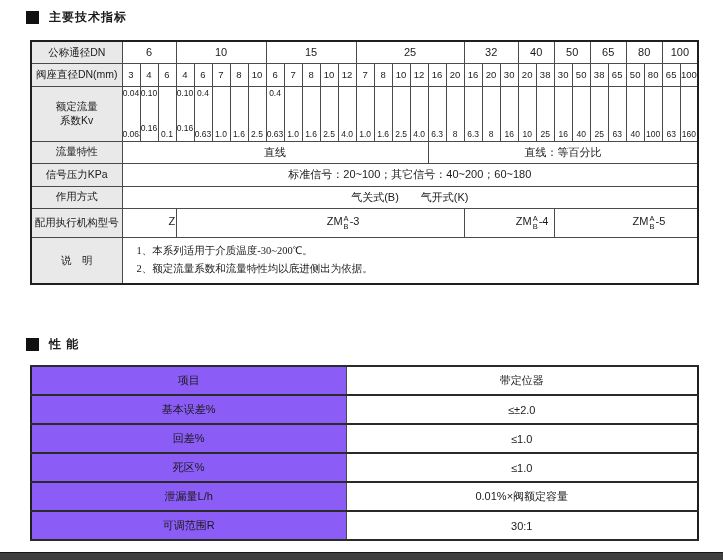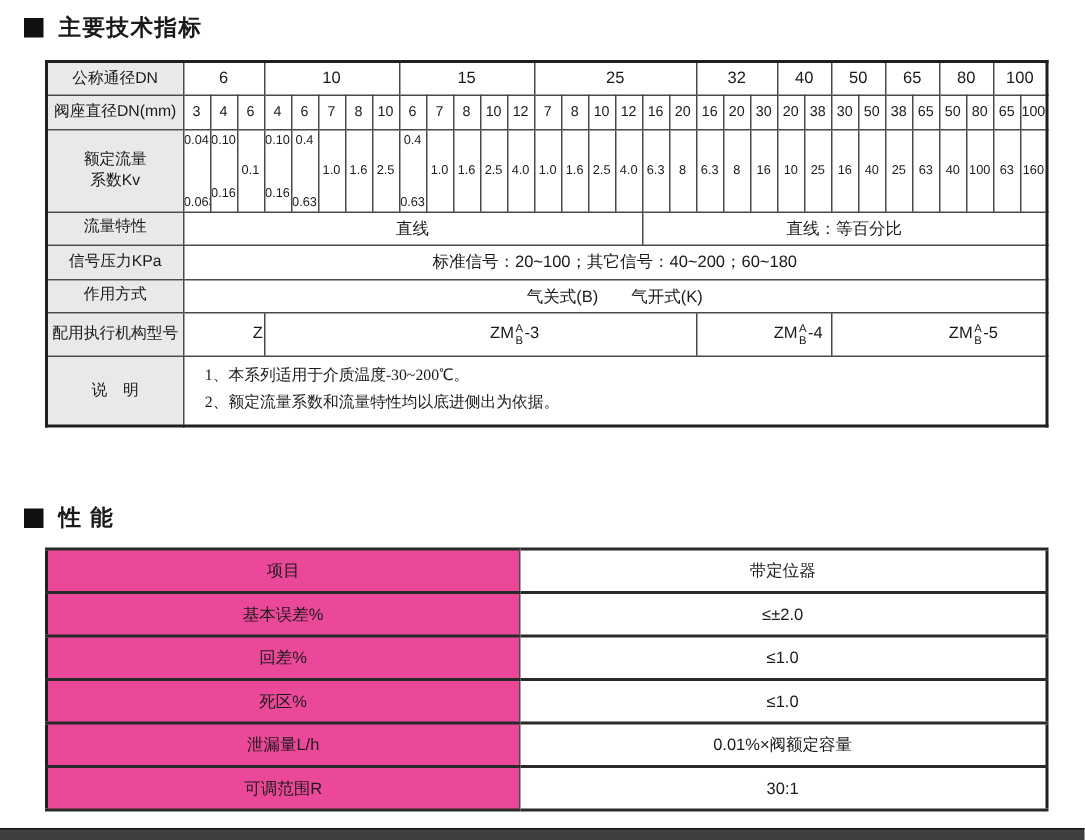--- a/index.html
+++ b/index.html
@@ -3,22 +3,22 @@
 <meta charset="utf-8">
 <style>
   * { box-sizing: border-box; }
   html,body { margin:0; padding:0; }
   body {
     width:723px; height:560px; position:relative; overflow:hidden;
     background:#ffffff; color:#1a1a1a;
     font-family:"Liberation Sans","DejaVu Sans",sans-serif;
   }
   .sec-title {
-    position:absolute; left:16px; display:flex; align-items:center; gap:10px;
-    font-weight:bold; font-size:15px; letter-spacing:1px;
+    position:absolute; left:26px; display:flex; align-items:center; gap:10px;
+    font-weight:bold; font-size:12px; letter-spacing:1px;
   }
   #title1 { top:9px; }
   #title2 { top:336px; }
   .sq { width:13px; height:13px; background:#111; flex:0 0 auto; }
 
   table { border-collapse:collapse; table-layout:fixed; position:absolute; left:30px; background:#fff; }
   #spec-table { top:40px; width:667px; border:2px solid #1f1f1f;padding-left:32px; }
   #spec-table th, #spec-table td {
     border:1px solid #4a4a4a; padding:0; text-align:center; vertical-align:middle;
     font-weight:normal; overflow:hidden;
@@ -28,32 +28,32 @@
   tr.r-seat { height:23px; font-size:9.5px; }
   tr.r-kv   { height:55px; }
   tr.r-flow, tr.r-pn, tr.r-action { height:22px; font-size:11px; }
   tr.r-sig  { height:23px; font-size:11px; }
   tr.r-act  { height:29px; font-size:11px; }
   tr.r-note { height:47px; font-size:10.5px;font-family:Liberation Serif, serif; }
   .kvwrap {
     display:flex; flex-direction:column; justify-content:space-between;
     height:51px; padding:1px 0; font-size:8.5px; line-height:1;gap:26px;
   }
-  .kvwrap.one { justify-content:center; }
+  .kvwrap.one { justify-content:flex-end; }
   .zm { font-size:11px; white-space:nowrap;margin-left:46px; }
   .ab { display:inline-flex; flex-direction:column; vertical-align:middle;
         font-size:7.5px; line-height:1; margin:0 1px; }
   td.notes { text-align:left !important; padding-left:14px !important; line-height:1.75; }
 
   #perf-table { top:365px; width:667px; border:2px solid #1f1f1f; }
   #perf-table td {
     border:1px solid #4a4a4a; border-top:2px solid #2a2a2a; border-bottom:2px solid #2a2a2a;
     height:29px; font-size:11px; text-align:center; vertical-align:middle; padding:0;
   }
-  #perf-table td.item { background:#ec4899; }
+  #perf-table td.item { background:#8b5cf6; }
 
   #bottom-bar { position:absolute; left:0; top:552px; width:723px; height:8px;
     background:#3f3f3f; border-top:1px solid #161616; }
 </style>
 </head>
 <body>
 
 <div class="sec-title" id="title1">
   <span class="sq"></span>
   <span>主要技术指标</span>

